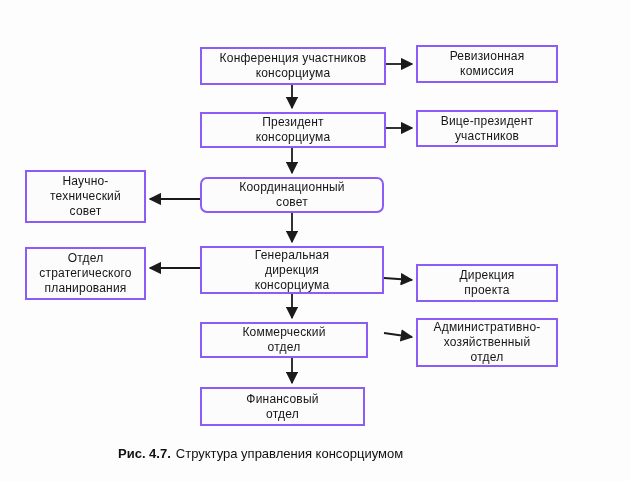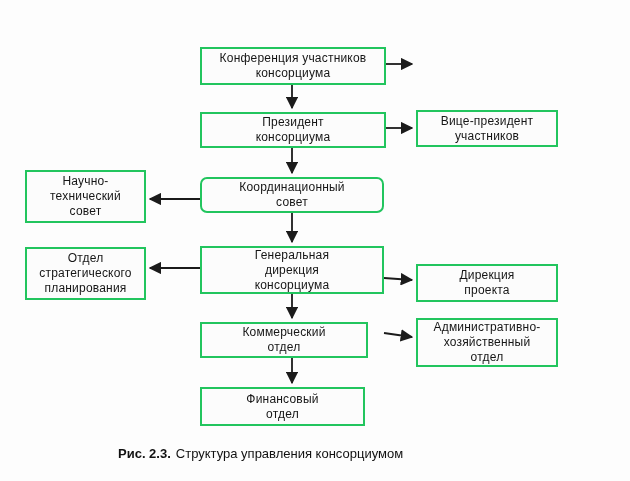--- a/index.html
+++ b/index.html
@@ -12,21 +12,21 @@
     overflow: hidden;
   }
   .arrow-layer {
     position: absolute;
     left: 0; top: 0;
     width: 630px; height: 481px;
   }
   .node {
     position: absolute;
     box-sizing: border-box;
-    border: 2px solid #22c55e;
+    border: 2px solid #8b5cf6;
     background: #fcfcfc;
     display: flex;
     align-items: center;
     justify-content: center;
     text-align: center;
     white-space: pre-line;
     font-size: 12px;
     line-height: 15px;
     color: #161616;
     letter-spacing: 0.2px;
@@ -91,32 +91,34 @@
   <div class="node n-coordination">Координационный
 совет</div>
   <div class="node n-general">Генеральная
 дирекция
 консорциума</div>
   <div class="node n-commercial">Коммерческий
 отдел</div>
   <div class="node n-financial">Финансовый
 отдел</div>
 
+  <div class="node n-revision">Ревизионная
+комиссия</div>
   <div class="node n-vice">Вице-президент
 участников</div>
   <div class="node n-project">Дирекция
 проекта</div>
   <div class="node n-admin">Административно-
 хозяйственный
 отдел</div>
 
   <div class="node n-scitech">Научно-
 технический
 совет</div>
   <div class="node n-strategic">Отдел
 стратегического
 планирования</div>
 
   <div class="caption">
-    <span class="cap-label">Рис. 2.3.</span><span>Структура управления консорциумом</span>
+    <span class="cap-label">Рис. 4.7.</span><span>Структура управления консорциумом</span>
   </div>
 
 </div>
 
 </body></html>

